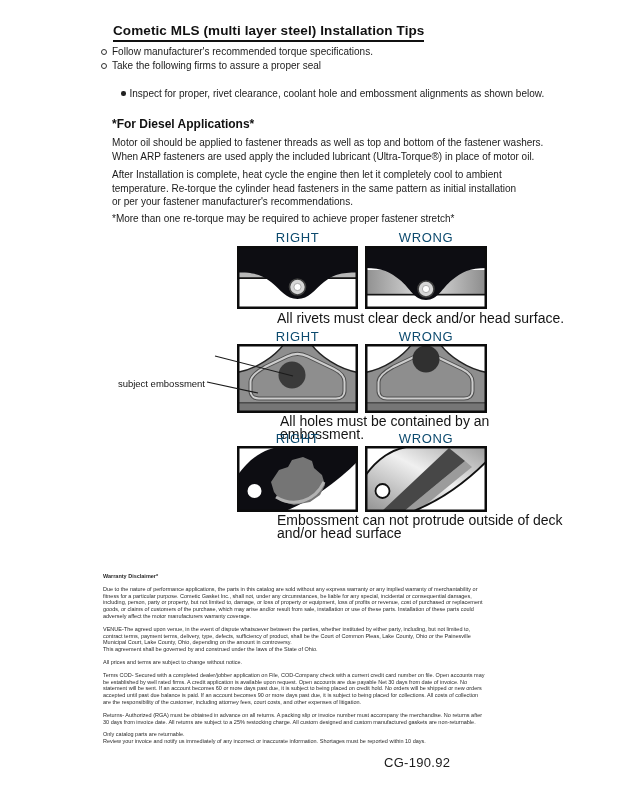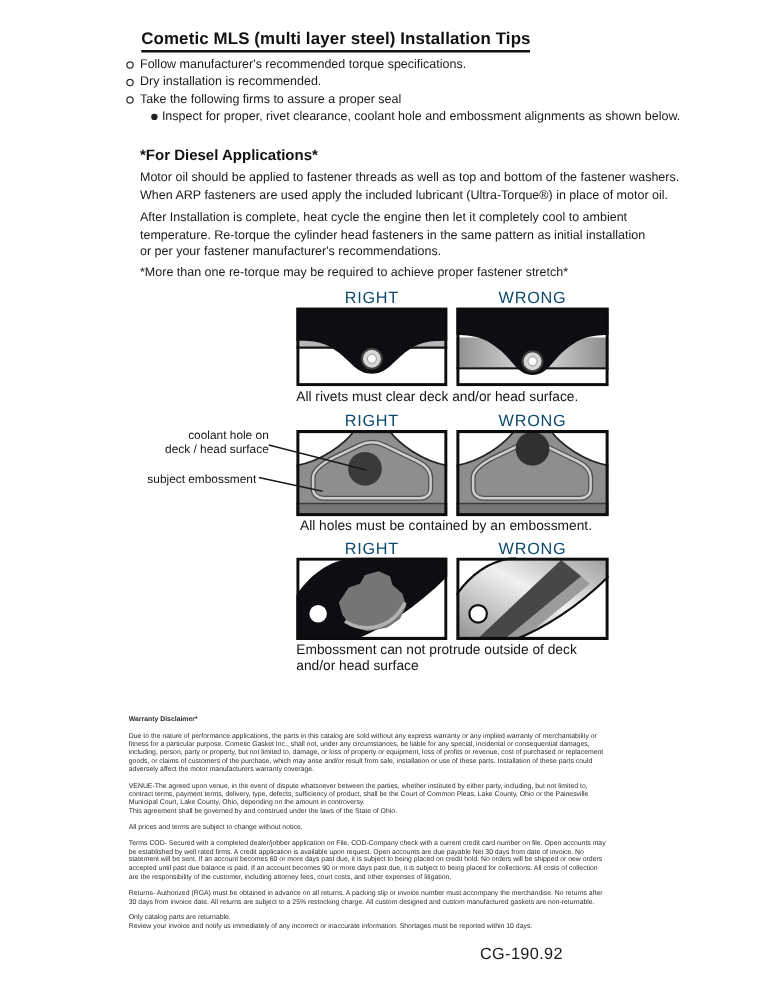--- a/index.html
+++ b/index.html
@@ -24,45 +24,41 @@
     width:4.5px;height:4.5px;border-radius:50%;background:#222;
     margin:4px 4px 0 0;flex:none;
   }
   .heading{left:112px;top:117px;font-size:12px;font-weight:bold;color:#111;}
   .para{left:112px;top:0;width:440px;font-size:10px;line-height:13.5px;white-space:pre-line;}
   .p1{top:136px;} .p2{top:168px;} .note{top:212px;}
   .figlabel{
     width:121px;text-align:center;font-size:13px;letter-spacing:.6px;color:#0c4a6e;
   }
   .figbox{line-height:0;}
-  .caption{font-size:11px;color:#141414;white-space:pre-line;line-height:12.5px;}
+  .caption{font-size:14px;color:#141414;white-space:pre-line;line-height:12.5px;margin-left:40px;}
   .annot{
     width:97px;text-align:right;font-size:9.5px;line-height:11px;color:#141414;white-space:pre-line;
   }
   .fineprint{left:103px;top:573px;width:448px;font-size:5.5px;line-height:6.8px;color:#2a2a2a;}
   .fineprint .fp-head{font-weight:bold;margin-bottom:6px;}
   .fineprint p{margin:0 0 6px 0;white-space:pre-line;}
   .pagecode{left:384px;top:755px;font-size:13px;color:#1b1b1b;letter-spacing:.3px;}
   svg{display:block;}
 </style>
 </head>
 <body>
 
 <div class="page">
 
   <div class="abs title">Cometic MLS (multi layer steel) Installation Tips</div>
 
   <div class="abs bullets">
     <div class="bullet-row">
       <span class="ring"></span>
       <span>Follow manufacturer's recommended torque specifications.</span>
-    </div>
-    <div class="bullet-row">
-      <span class="ring"></span>
-      <span>Dry installation is recommended.</span>
     </div>
     <div class="bullet-row">
       <span class="ring"></span>
       <span>Take the following firms to assure a proper seal</span>
     </div>
   </div>
   <div class="abs subbullets">
     <div class="bullet-row">
       <span class="dot"></span>
       <span>Inspect for proper, rivet clearance, coolant hole and embossment alignments as shown below.</span>
@@ -109,22 +105,20 @@
       <circle cx="61" cy="43" r="8" fill="#d6d6d6" stroke="#3f3f3f" stroke-width="1.6"></circle>
       <circle cx="61" cy="43" r="3.6" fill="#ffffff" stroke="#9a9a9a" stroke-width="0.8"></circle>
       <rect x="1.25" y="1.25" width="119.5" height="60.5" fill="none" stroke="#0c0c0c" stroke-width="2.5"></rect>
     </svg>
   </div>
   <div class="abs caption" style="left:237px;top:312px;">All rivets must clear deck and/or head surface.</div>
 
   <div class="abs figlabel" style="left:237px;top:329px;">RIGHT</div>
   <div class="abs figlabel" style="left:365px;top:329px;width:122px;">WRONG</div>
 
-  <div class="abs annot" style="left:118px;top:343px;">coolant hole on
-deck / head surface</div>
   <div class="abs annot" style="left:108px;top:378px;">subject embossment</div>
 
   <div class="abs figbox" style="left:237px;top:344px;">
     <svg width="121" height="69" viewBox="0 0 121 69">
       <rect x="0" y="0" width="121" height="69" fill="#8e8e8e"></rect>
       <rect x="0" y="59" width="121" height="10" fill="#767676"></rect>
       <rect x="0" y="58.2" width="121" height="1.2" fill="#3c3c3c"></rect>
       <path d="M0 0 H47 C38 12 20 25 0 28.5 Z" fill="#ffffff"></path>
       <path d="M121 0 H74 C83 12 101 25 121 28.5 Z" fill="#ffffff"></path>
       <path d="M47 0 C38 12 20 25 0 28.5" fill="none" stroke="#222" stroke-width="1.4"></path>

